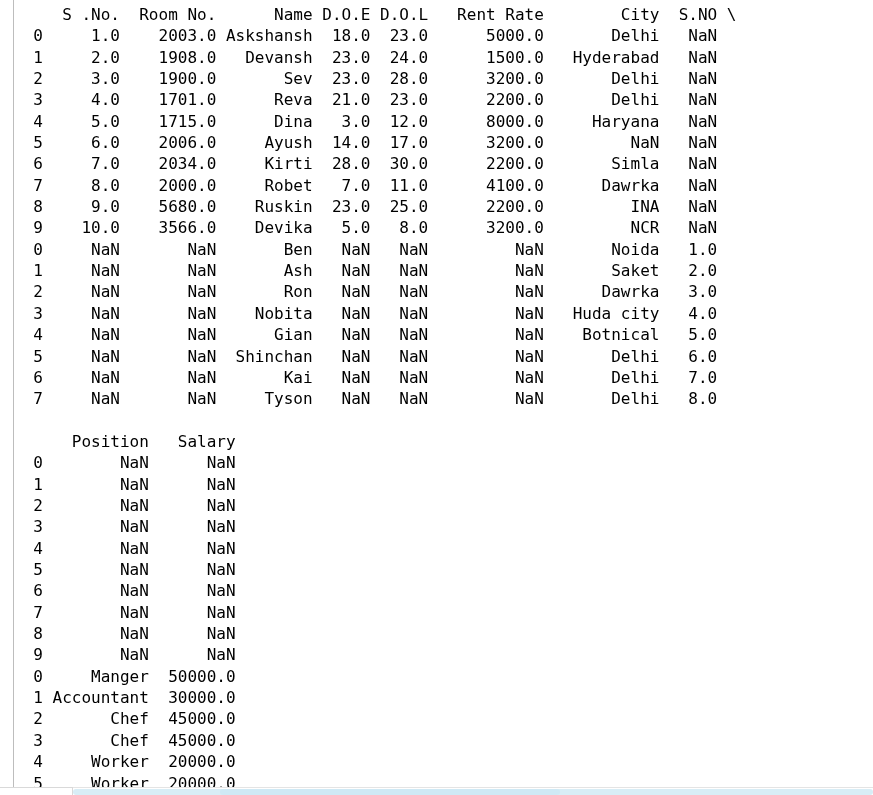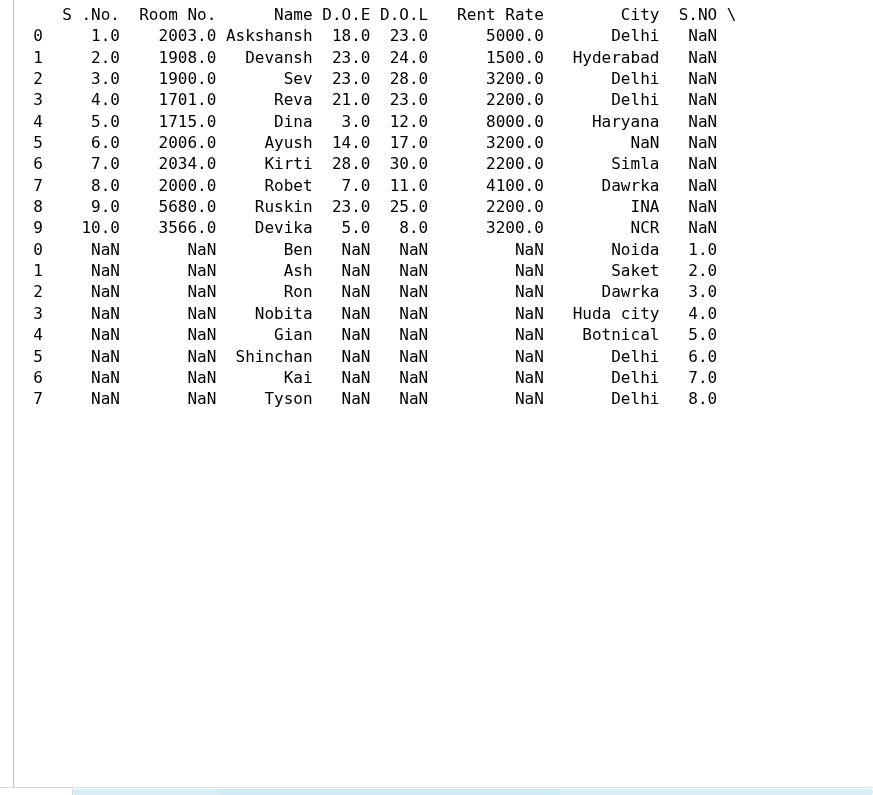--- a/index.html
+++ b/index.html
@@ -114,20 +114,37 @@
   8     9.0    5680.0    Ruskin  23.0  25.0      2200.0         INA   NaN
   9    10.0    3566.0    Devika   5.0   8.0      3200.0         NCR   NaN
   0     NaN       NaN       Ben   NaN   NaN         NaN       Noida   1.0
   1     NaN       NaN       Ash   NaN   NaN         NaN       Saket   2.0
   2     NaN       NaN       Ron   NaN   NaN         NaN      Dawrka   3.0
   3     NaN       NaN    Nobita   NaN   NaN         NaN   Huda city   4.0
   4     NaN       NaN      Gian   NaN   NaN         NaN    Botnical   5.0
   5     NaN       NaN  Shinchan   NaN   NaN         NaN       Delhi   6.0
   6     NaN       NaN       Kai   NaN   NaN         NaN       Delhi   7.0
   7     NaN       NaN     Tyson   NaN   NaN         NaN       Delhi   8.0</pre>
+    <pre class="df-block" style="position: absolute; left: 0px; top: 431px;">      Position   Salary
+  0        NaN      NaN
+  1        NaN      NaN
+  2        NaN      NaN
+  3        NaN      NaN
+  4        NaN      NaN
+  5        NaN      NaN
+  6        NaN      NaN
+  7        NaN      NaN
+  8        NaN      NaN
+  9        NaN      NaN
+  0     Manger  50000.0
+  1 Accountant  30000.0
+  2       Chef  45000.0
+  3       Chef  45000.0
+  4     Worker  20000.0
+  5     Worker  20000.0</pre>
   </div>
 
   <div id="hscrollbar-track">
     <div id="hscrollbar-thumb"></div>
     <div id="hscrollbar-thumb-hi"></div>
   </div>
   <div id="hscrollbar-corner"></div>
 
 </div>
 

